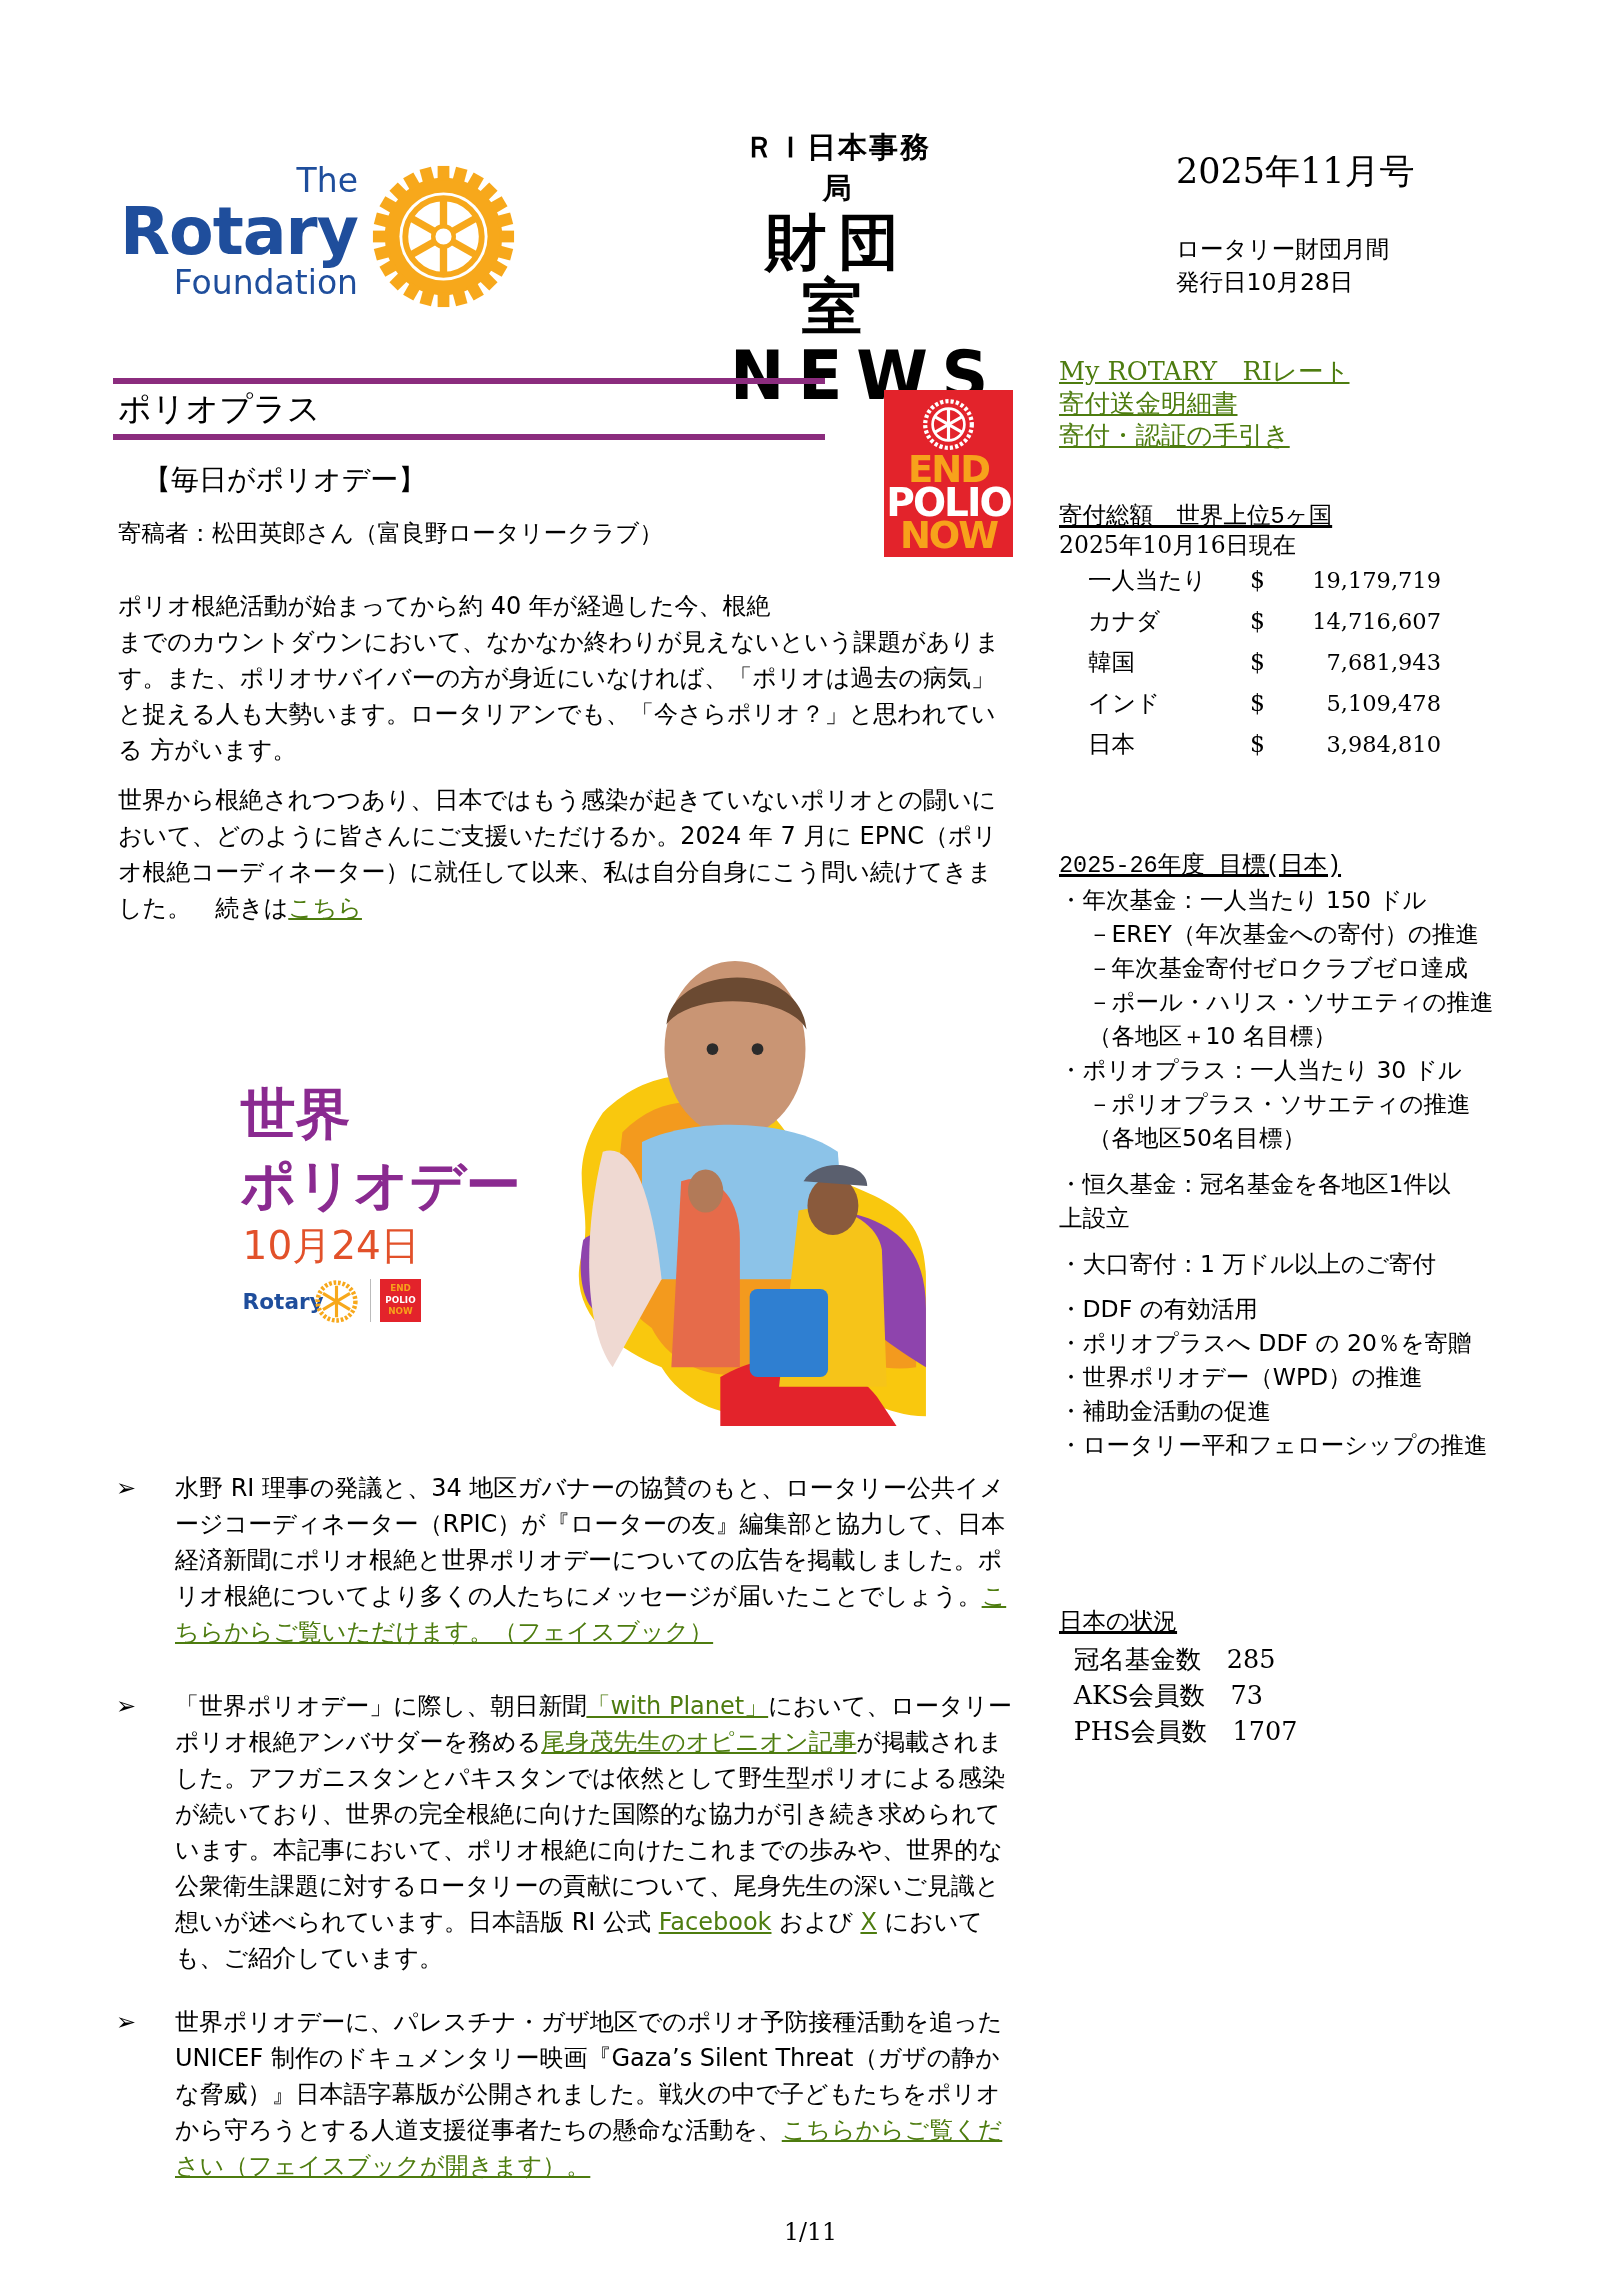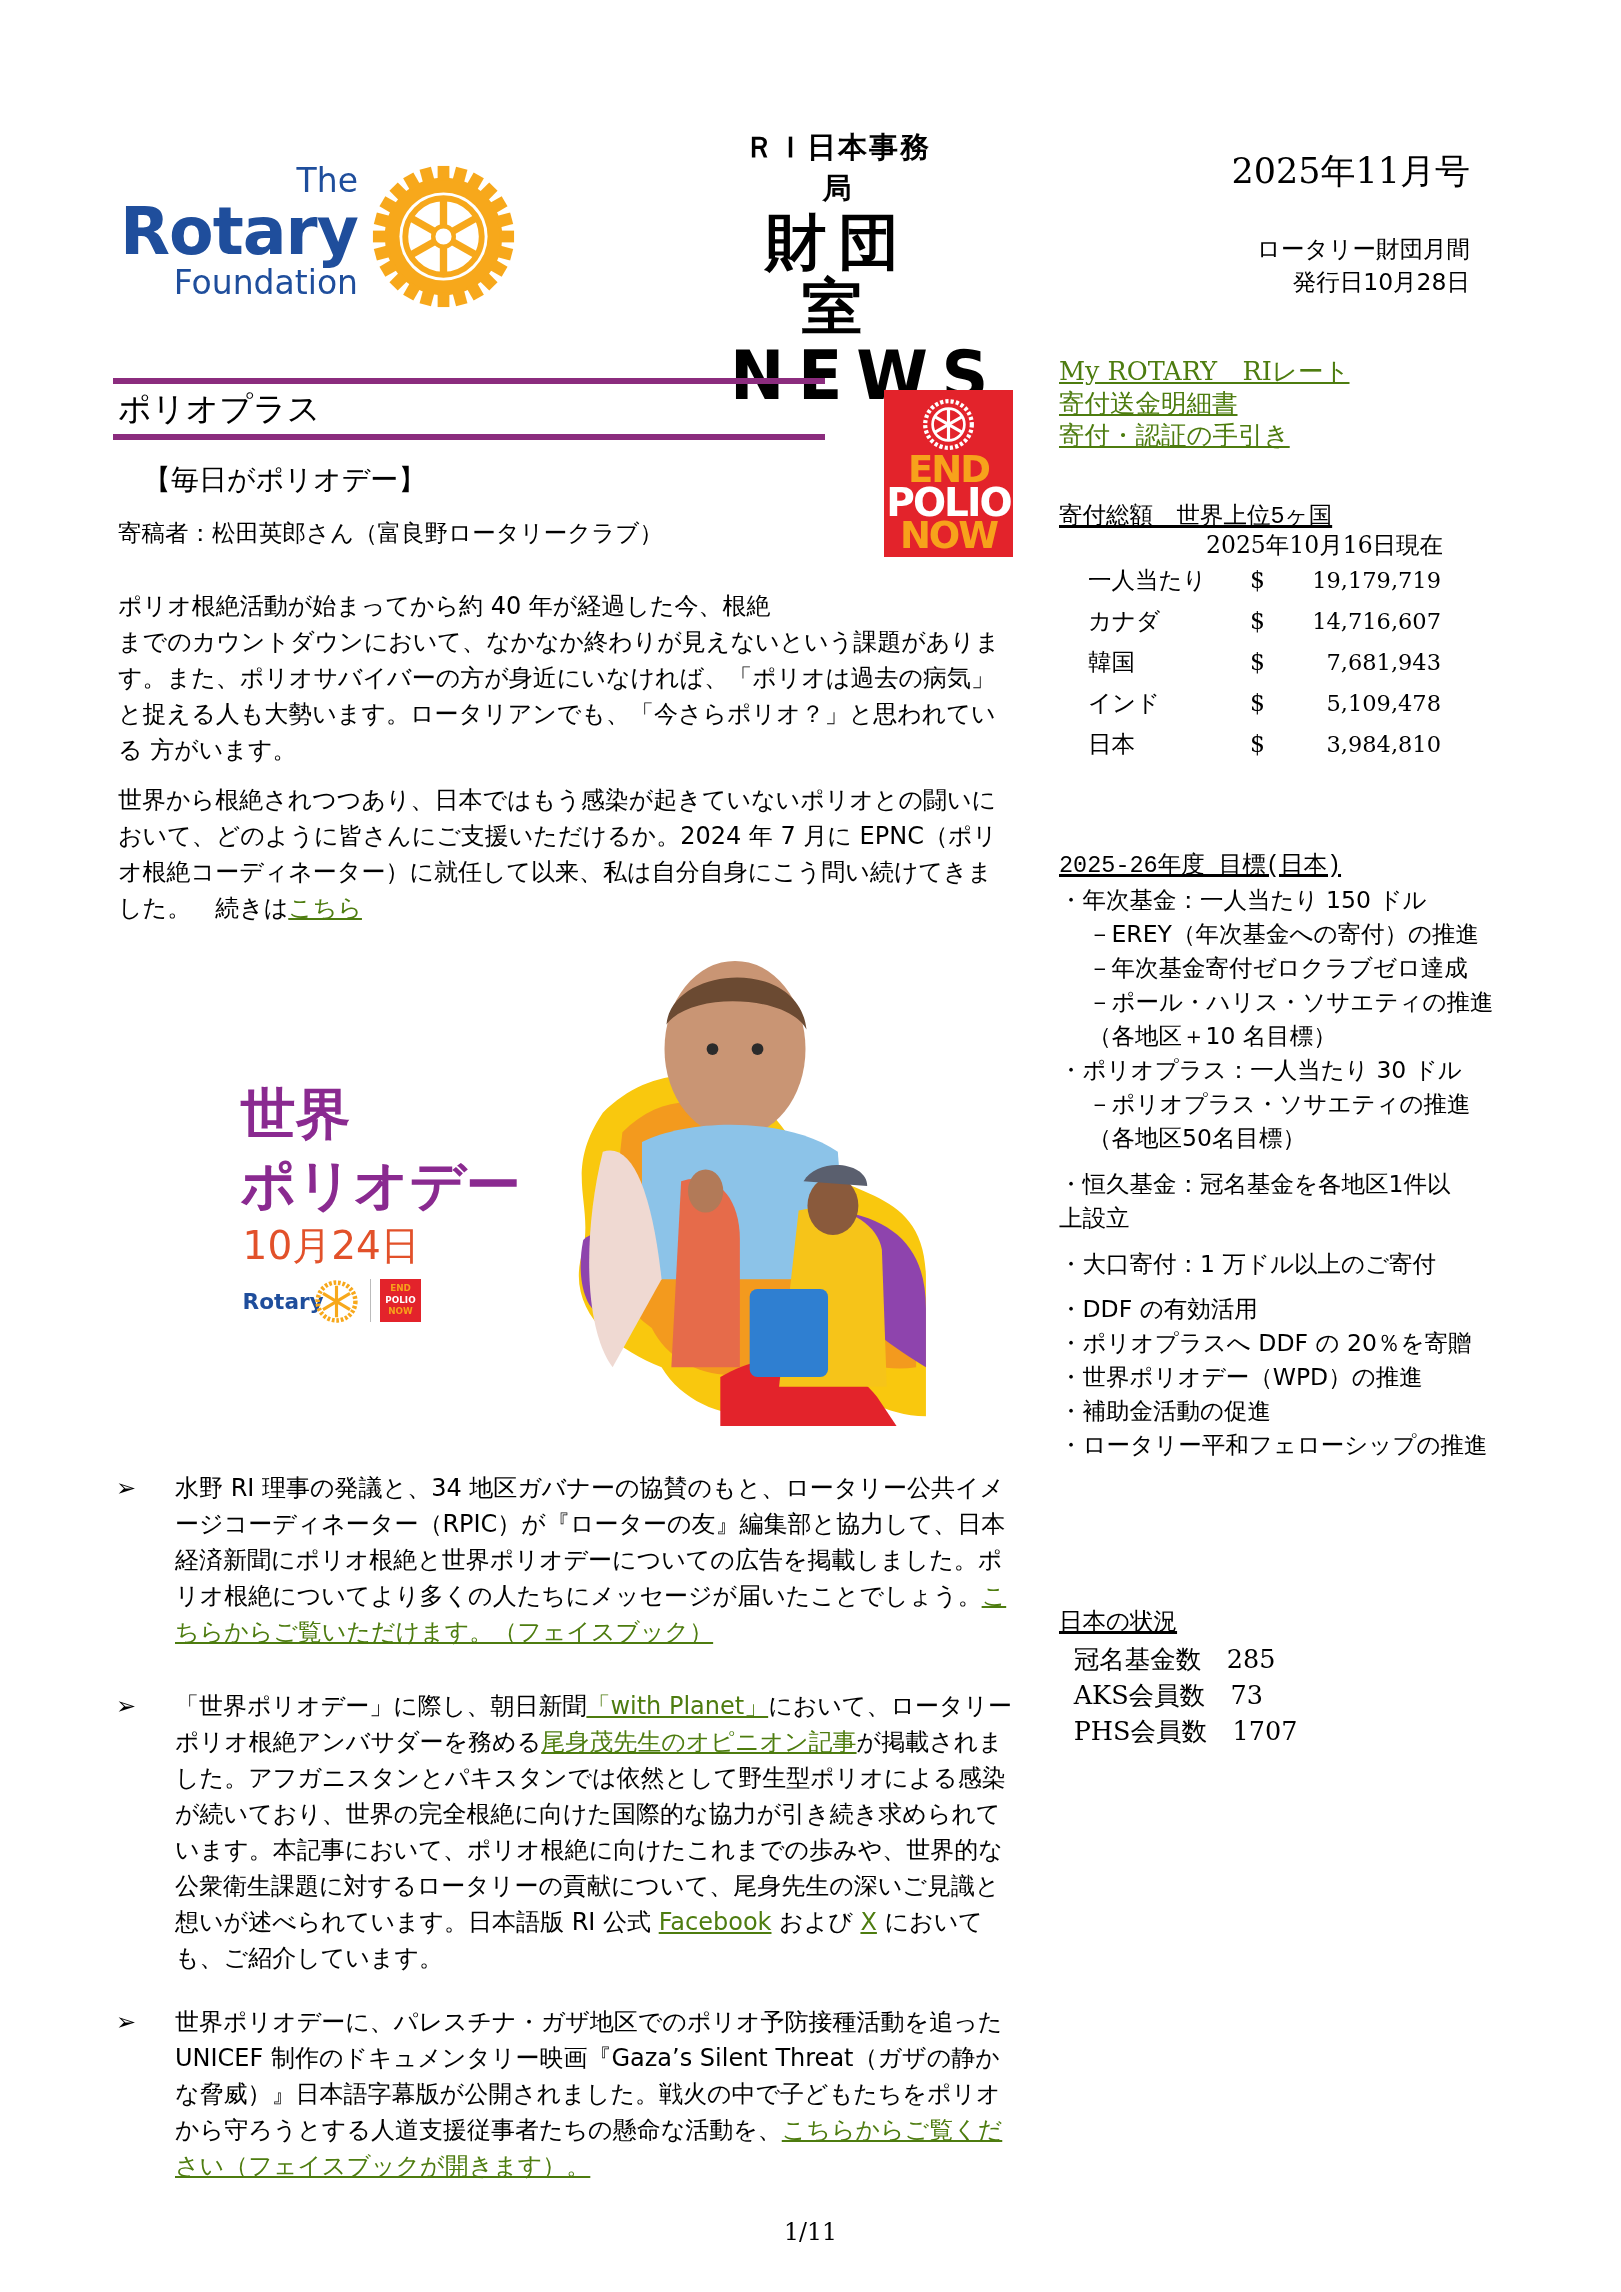--- a/index.html
+++ b/index.html
@@ -16,21 +16,21 @@
   .logo-rotary { position: absolute; right: 0; top: 37px; font-size: 65px; font-weight: bold; letter-spacing: -1px; }
   .logo-foundation { position: absolute; right: 0; top: 106px; font-size: 33px; }
   .logo-wheel { position: absolute; left: 233px; top: 5.9px; width: 147px; height: 147px; }
 
   .masthead { left: 730px; top: 127px; width: 216px; text-align: center;
               font-family: "DejaVu Sans", sans-serif; font-weight: bold; }
   .mh-office { font-size: 29px; letter-spacing: 2px; line-height: 41px; }
   .mh-dept { font-size: 61px; letter-spacing: 11.8px; line-height: 65px; }
   .mh-news { font-size: 65px; letter-spacing: 13.7px; line-height: 74px; transform: scaleY(1.05); }
 
-  .issue { left: 1176px; top: 147px; width: 294px; text-align: right; }
+  .issue { left: 1176px; top: 147px; width: 294px; text-align: left; }
   .issue-title { font-size: 35px; line-height: 49px; }
   .issue-sub { margin-top: 37px; font-size: 23.5px; line-height: 33px; font-family: "DejaVu Sans", sans-serif; }
 
   
   .rule { left: 113px; width: 712px; height: 5.9px; background: #8b2c7e; }
   .section-title { left: 118px; top: 387px; font-size: 33px; font-family: "DejaVu Sans", sans-serif; }
   .article-title { left: 116px; top: 461px; font-size: 28px; font-weight: normal; font-family: "DejaVu Sans", sans-serif; margin-left: 27px; }
   .byline { left: 118px; top: 517px; font-size: 23.5px; font-family: "DejaVu Sans", sans-serif; }
   .epn { left: 884px; top: 390px; width: 129px; height: 167px; background: #e3232b; }
   .epn .wheel { position: absolute; left: 38px; top: 7.8px; width: 53px; height: 53px; }
@@ -64,21 +64,21 @@
   .b3 { top: 2004px; }
 
   .page { left: 0; width: 1621px; top: 2218px; text-align: center; font-size: 23.5px; }
 
   
   .rc { left: 1059px; width: 461px; font-size: 23.5px; line-height: 29px; }
   .links { top: 355px; line-height: 32px; font-size: 25.5px; }
   .links div { }
   .uhead { text-decoration: underline; text-decoration-thickness: 2.9px; font-family: Liberation Mono, monospace; font-size: 23.5px; }
   .donations { top: 502px; }
-  .asof { margin-left: 147px; font-size: 23.5px; line-height: 29px; }
+  .asof { font-size: 23.5px; line-height: 29px; }
   .drow { display: flex; height: 41px; line-height: 41px; font-size: 23.5px; }
   .drow .c { width: 162px; padding-left: 29px; font-family: "DejaVu Sans", sans-serif; }
   .drow .d { width: 39px; }
   .drow .v { width: 152px; text-align: right; font-family: "DejaVu Serif", serif; font-size: 22.5px; }
 
   .goals { top: 849px; font-size: 23.5px; line-height: 34px; font-family: "DejaVu Sans", sans-serif; }
   .goals .g-indent { padding-left: 29px; }
   .goals .gap { height: 11.8px; }
 
   .status { top: 1605px; font-size: 25.5px; line-height: 36px; }

